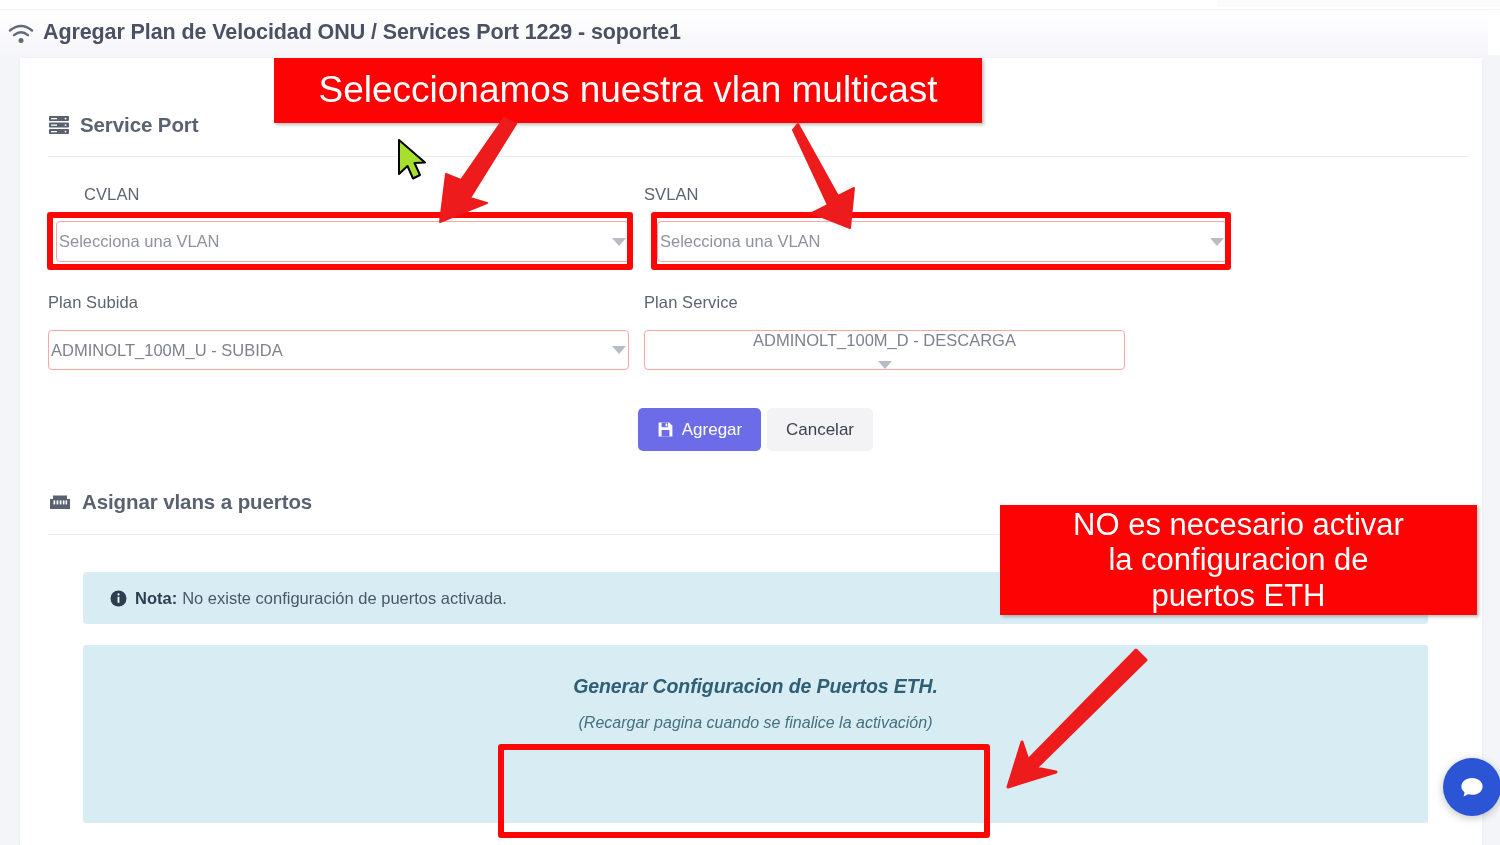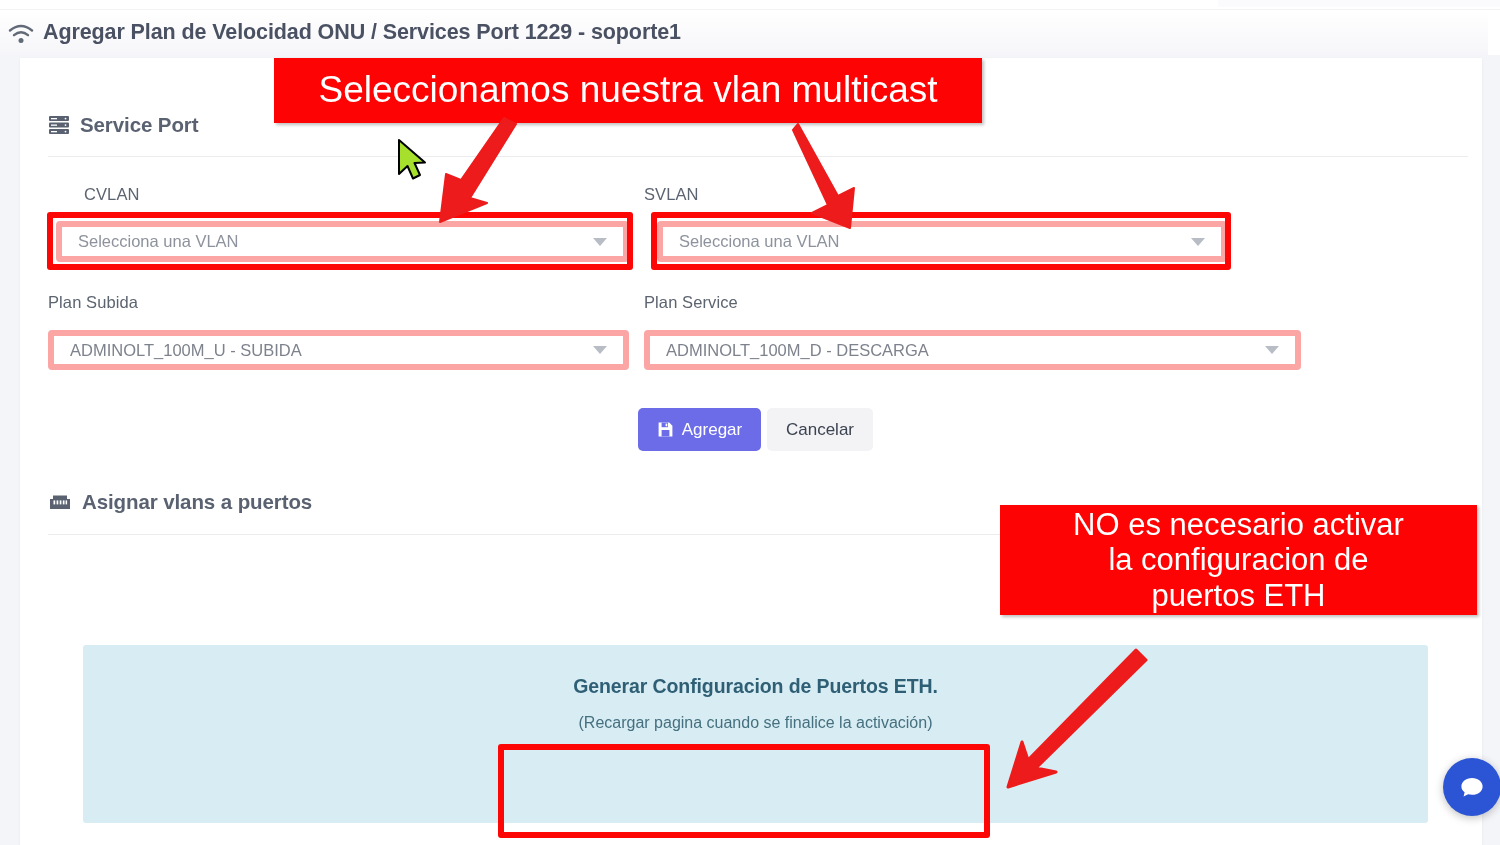--- a/index.html
+++ b/index.html
@@ -97,25 +97,25 @@
   
   .field-label {
     position: absolute;
     font-size: 16.5px;
     color: #5c6470;
     letter-spacing: 0.1px;
   }
   .select-box {
     position: absolute;
     background: #ffffff;
-    border: 6px solid #fca5a5;
+    border: 1px solid #fca5a5;
     border-radius: 4px;
     display: flex;
     align-items: center;
-    padding: 0 16px;
+    padding: 0 2px;
   }
   .select-box .sel-text {
     font-size: 16.5px;
     color: #8d929c;
     flex: 1 1 auto;
     white-space: nowrap;
     overflow: hidden;
   }
   .select-box.filled .sel-text { color: #7d828c; }
   .caret {
@@ -283,21 +283,21 @@
   </div>
   <div class="hl-rect" style="left:651px; top:212px; width:580px; height:58px;"></div>
 
   <div class="field-label" style="left:48px; top:293px;">Plan Subida</div>
   <div class="select-box filled" style="left:48px; top:330px; width:581px; height:40px;">
     <span class="sel-text">ADMINOLT_100M_U - SUBIDA</span>
     <span class="caret"></span>
   </div>
 
   <div class="field-label" style="left:644px; top:293px;">Plan Service</div>
-  <div class="select-box filled" style="left:644px; top:330px; width:657px; height:40px;">
+  <div class="select-box filled" style="left:644px; top:330px; width:481px; height:40px;flex-direction:column;">
     <span class="sel-text">ADMINOLT_100M_D - DESCARGA</span>
     <span class="caret"></span>
   </div>
 
   <div class="btn btn-primary" style="left:638px; top:408px; width:123px; height:43px;">
     <span class="save-icon">
       <svg viewBox="0 0 17 17" width="17" height="17">
         <path d="M1.6 1.6h10.6l3.2 3.2v10.6H1.6z" fill="#ffffff"></path>
         <rect x="4.6" y="1.6" width="6.4" height="4.6" fill="#6c6ce8"></rect>
         <rect x="8.6" y="2.6" width="1.7" height="2.7" fill="#ffffff"></rect>
@@ -318,22 +318,33 @@
         <rect x="8.6" y="8.4" width="1.7" height="4" fill="#ffffff"></rect>
         <rect x="11.7" y="8.4" width="1.7" height="4" fill="#ffffff"></rect>
         <rect x="14.8" y="8.4" width="1.7" height="4" fill="#ffffff"></rect>
         <rect x="17.6" y="8.4" width="1.5" height="4" fill="#ffffff"></rect>
       </svg>
     </span>
     <span class="sh-title">Asignar vlans a puertos</span>
   </div>
   <div class="hr" style="left:48px; top:534px; width:1420px;"></div>
 
-
-  <div class="eth-panel" style="left:83px; top:645px; width:1345px; height:178px;">
+  <div class="alert" style="left:83px; top:572px; width:1345px; height:52px;">
+    <span class="info-icon">
+      <svg viewBox="0 0 17 17" width="17" height="17">
+        <circle cx="8.5" cy="8.5" r="8" fill="#2c3e50"></circle>
+        <rect x="7.6" y="6.8" width="1.8" height="6" fill="#ffffff"></rect>
+        <circle cx="8.5" cy="4.4" r="1.1" fill="#ffffff"></circle>
+      </svg>
+    </span>
+    <span class="alert-strong">Nota:</span>
+    <span class="alert-text">No existe configuración de puertos activada.</span>
+  </div>
+
+  <div class="eth-panel" style="left:83px; top:645px; width:1345px; height:178px;font-style:italic;">
     <div class="eth-title" style="left:0; top:30px;">Generar Configuracion de Puertos ETH.</div>
     <div class="eth-sub" style="left:0; top:69px;">(Recargar pagina cuando se finalice la activación)</div>
   </div>
   <div class="hl-rect" style="left:498px; top:744px; width:492px; height:94px;"></div>
 
   <div class="anno-box" style="left:274px; top:58px; width:708px; height:65px;">
     <span class="anno-text" style="font-size:37px;">Seleccionamos nuestra vlan multicast</span>
   </div>
 
   <div class="anno-box" style="left:1000px; top:505px; width:477px; height:110px;">

